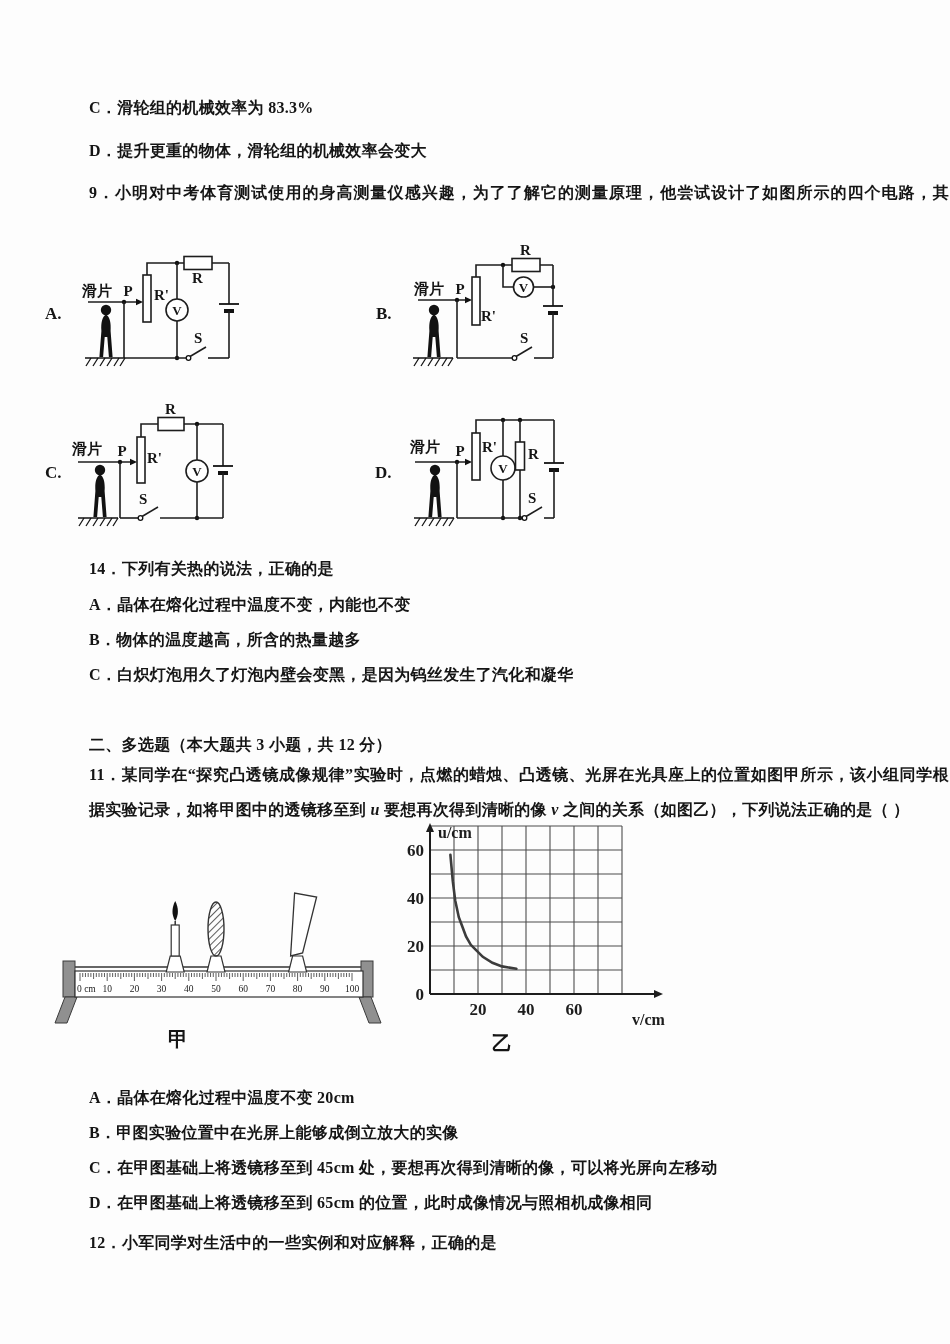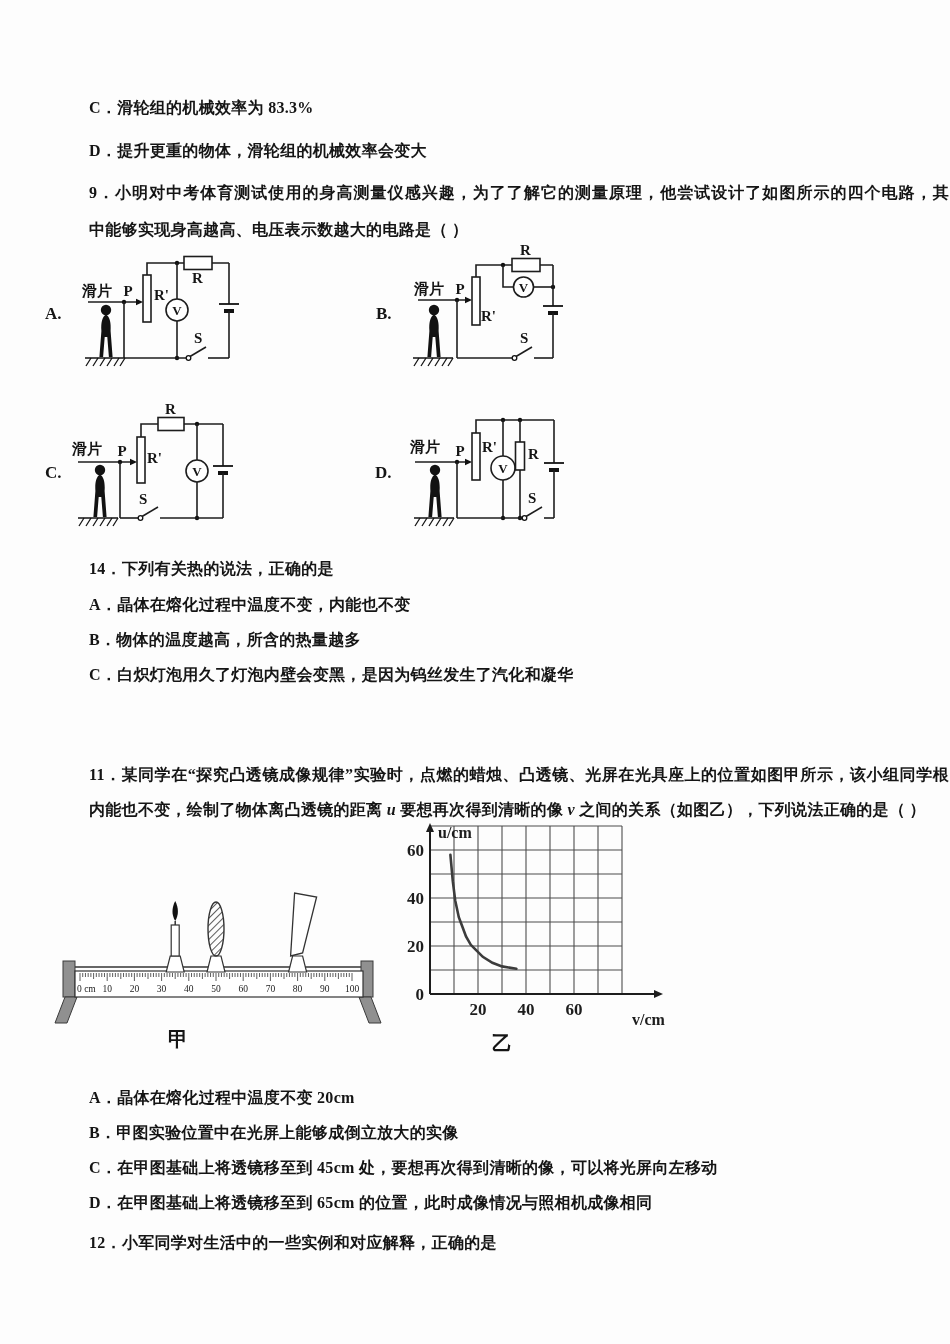--- a/index.html
+++ b/index.html
@@ -40,21 +40,20 @@
   .screen{fill:#ffffff;stroke:#333333;stroke-width:1.3;}
 </style>
 </head>
 <body>
 
 <div id="page">
 
   <div class="line" style="top:96px">C．滑轮组的机械效率为 83.3%</div>
   <div class="line" style="top:139px">D．提升更重的物体，滑轮组的机械效率会变大</div>
   <div class="line j" style="top:181px">9．小明对中考体育测试使用的身高测量仪感兴趣，为了了解它的测量原理，他尝试设计了如图所示的四个电路，其</div>
-  <div class="line" style="top:218px">中能够实现身高越高、电压表示数越大的电路是（ ）</div>
 
   <svg class="figsvg" style="left:40px;top:240px" width="240" height="150" viewBox="0 0 240 150">
     <defs>
       <g id="person">
         <circle cx="0" cy="-48" r="5.2"></circle>
         <path d="M0,-43.5 C-3.8,-41.5 -5.2,-35 -4.6,-27 L-6.6,-1 L-2.9,-1 L-1.3,-21 L1.3,-21 L2.9,-1 L6.6,-1 L4.6,-27 C5.2,-35 3.8,-41.5 0,-43.5 Z"></path>
       </g>
       <g id="ground">
         <line x1="-20" y1="0" x2="20" y2="0"></line>
         <line x1="-14" y1="0" x2="-19" y2="8"></line>
@@ -210,22 +209,23 @@
       <line class="wire" x1="156" y1="121.5" x2="172" y2="112"></line>
       <line class="wire" x1="174" y1="123" x2="184" y2="123"></line>
       <text class="plabel" x="158" y="108">S</text>
     </g>
   </svg>
 
   <div class="line" style="top:557px">14．下列有关热的说法，正确的是</div>
   <div class="line" style="top:593px">A．晶体在熔化过程中温度不变，内能也不变</div>
   <div class="line" style="top:628px">B．物体的温度越高，所含的热量越多</div>
   <div class="line" style="top:663px">C．白炽灯泡用久了灯泡内壁会变黑，是因为钨丝发生了汽化和凝华</div>
+  <div class="line" style="top:733px">二、多选题（本大题共 3 小题，共 12 分）</div>
   <div class="line j" style="top:763px">11．某同学在“探究凸透镜成像规律”实验时，点燃的蜡烛、凸透镜、光屏在光具座上的位置如图甲所示，该小组同学根</div>
-  <div class="line" style="top:798px"><span>内能也不变，绘制了物体离凸透镜的距离 </span><span class="iv">u</span><span> 要想再次得到清晰的像 </span><span class="iv">v</span><span> 之间的关系（如图乙），下列说法正确的是（ ）</span></div>
+  <div class="line" style="top:798px"><span>据实验记录，如将甲图中的透镜移至到 </span><span class="iv">u</span><span> 要想再次得到清晰的像 </span><span class="iv">v</span><span> 之间的关系（如图乙），下列说法正确的是（ ）</span></div>
 
   <svg id="bench" class="figsvg" style="left:50px;top:875px" width="350" height="160" viewBox="0 0 350 160">
     <defs>
       <pattern id="hatch" width="5" height="5" patternUnits="userSpaceOnUse" patternTransform="rotate(45)">
         <line x1="0" y1="0" x2="0" y2="5" stroke="#333333" stroke-width="1.6"></line>
       </pattern>
     </defs>
     <line class="railln" x1="16" y1="92" x2="320" y2="92"></line>
     <rect class="post" x="13" y="86" width="12" height="36"></rect>
     <rect class="post" x="311" y="86" width="12" height="36"></rect>

